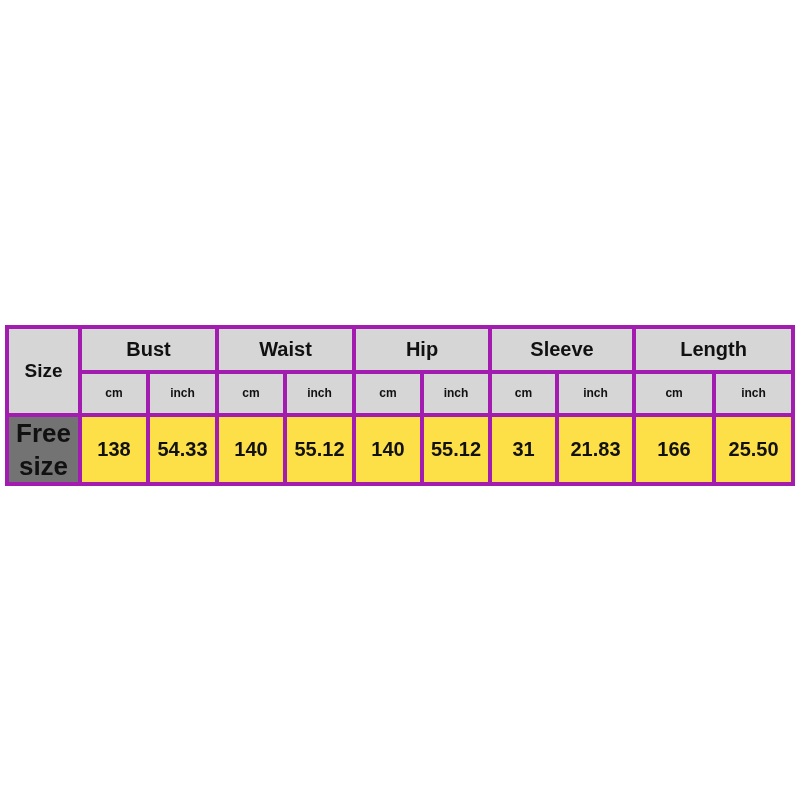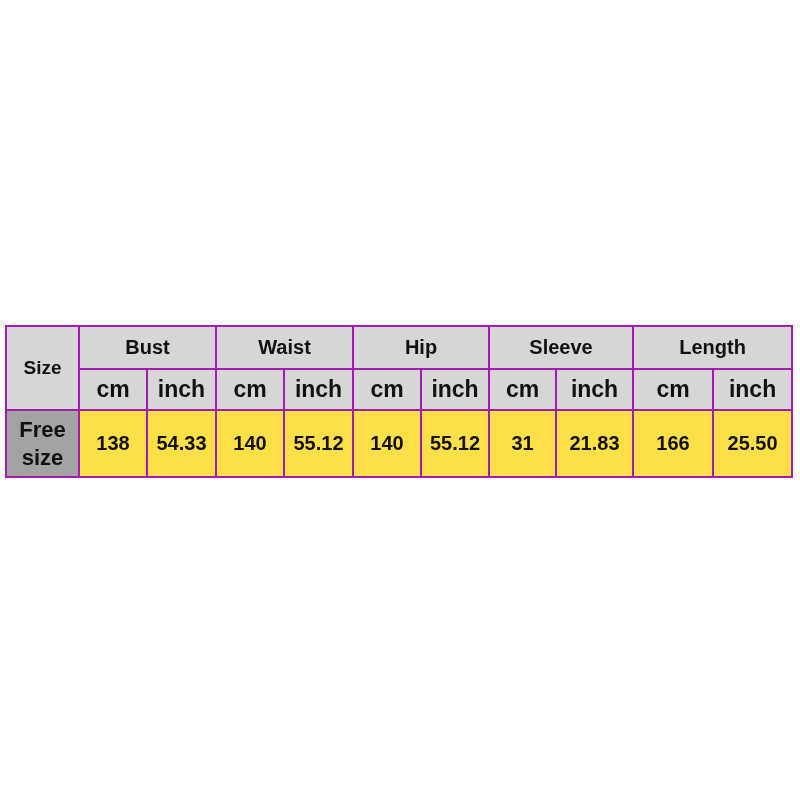--- a/index.html
+++ b/index.html
@@ -31,21 +31,21 @@
   table.size-chart {
     border-collapse: collapse;
     table-layout: fixed;
     width: 787px;
     background: #ffffff;
     border: 1px solid #2b2b2b;
   }
 
   table.size-chart td,
   table.size-chart th {
-    border: 2px solid #a21caf;
+    border: 4px solid #a21caf;
     text-align: center;
     vertical-align: middle;
     font-weight: bold;
     color: #111111;
     padding: 0;
     line-height: 1.25;
     margin-left: 11px;
   }
 
   .cell-size {
@@ -56,28 +56,28 @@
   }
 
   .cell-group {
     height: 41px;
     font-size: 20px;
     background: #d6d6d6;
   }
 
   .cell-unit {
     height: 39px;
-    font-size: 23px;
+    font-size: 12px;
     background: #d6d6d6;
   }
 
   .cell-rowlabel {
     height: 65px;
-    font-size: 22px;
-    background: #a3a3a3;
+    font-size: 26px;
+    background: #737373;
     padding: 0 4px;
   }
 
   .cell-value {
     height: 65px;
     font-size: 20px;
     background: #fde047;
   }
 
   .rowlabel-line {

